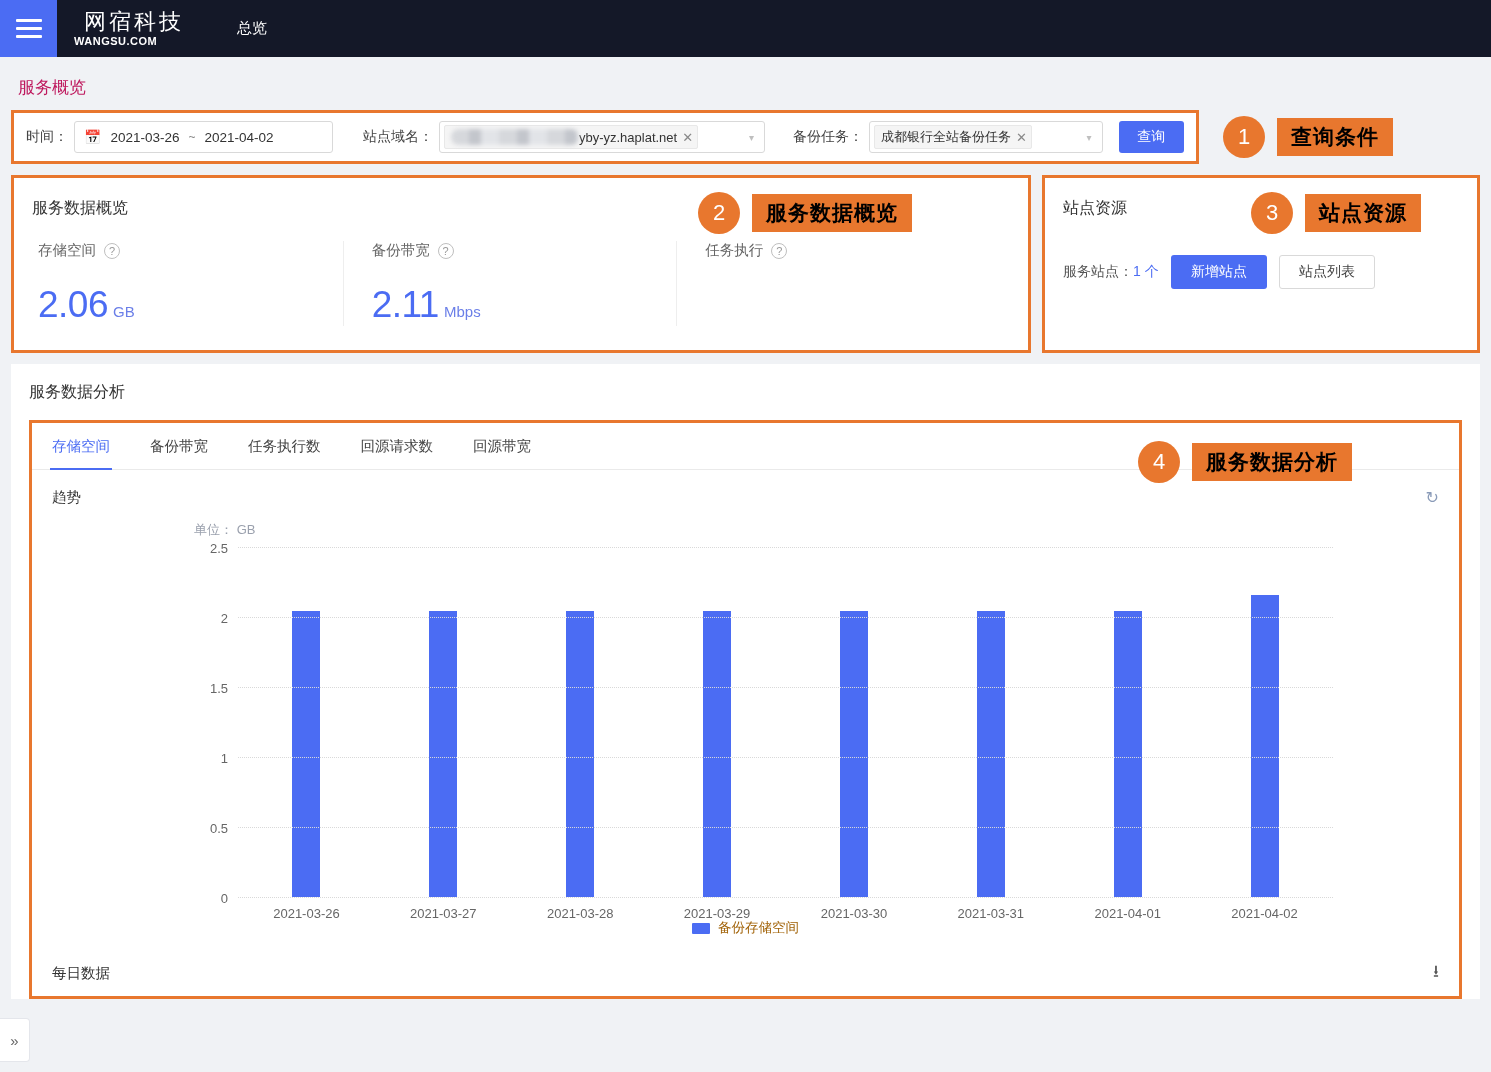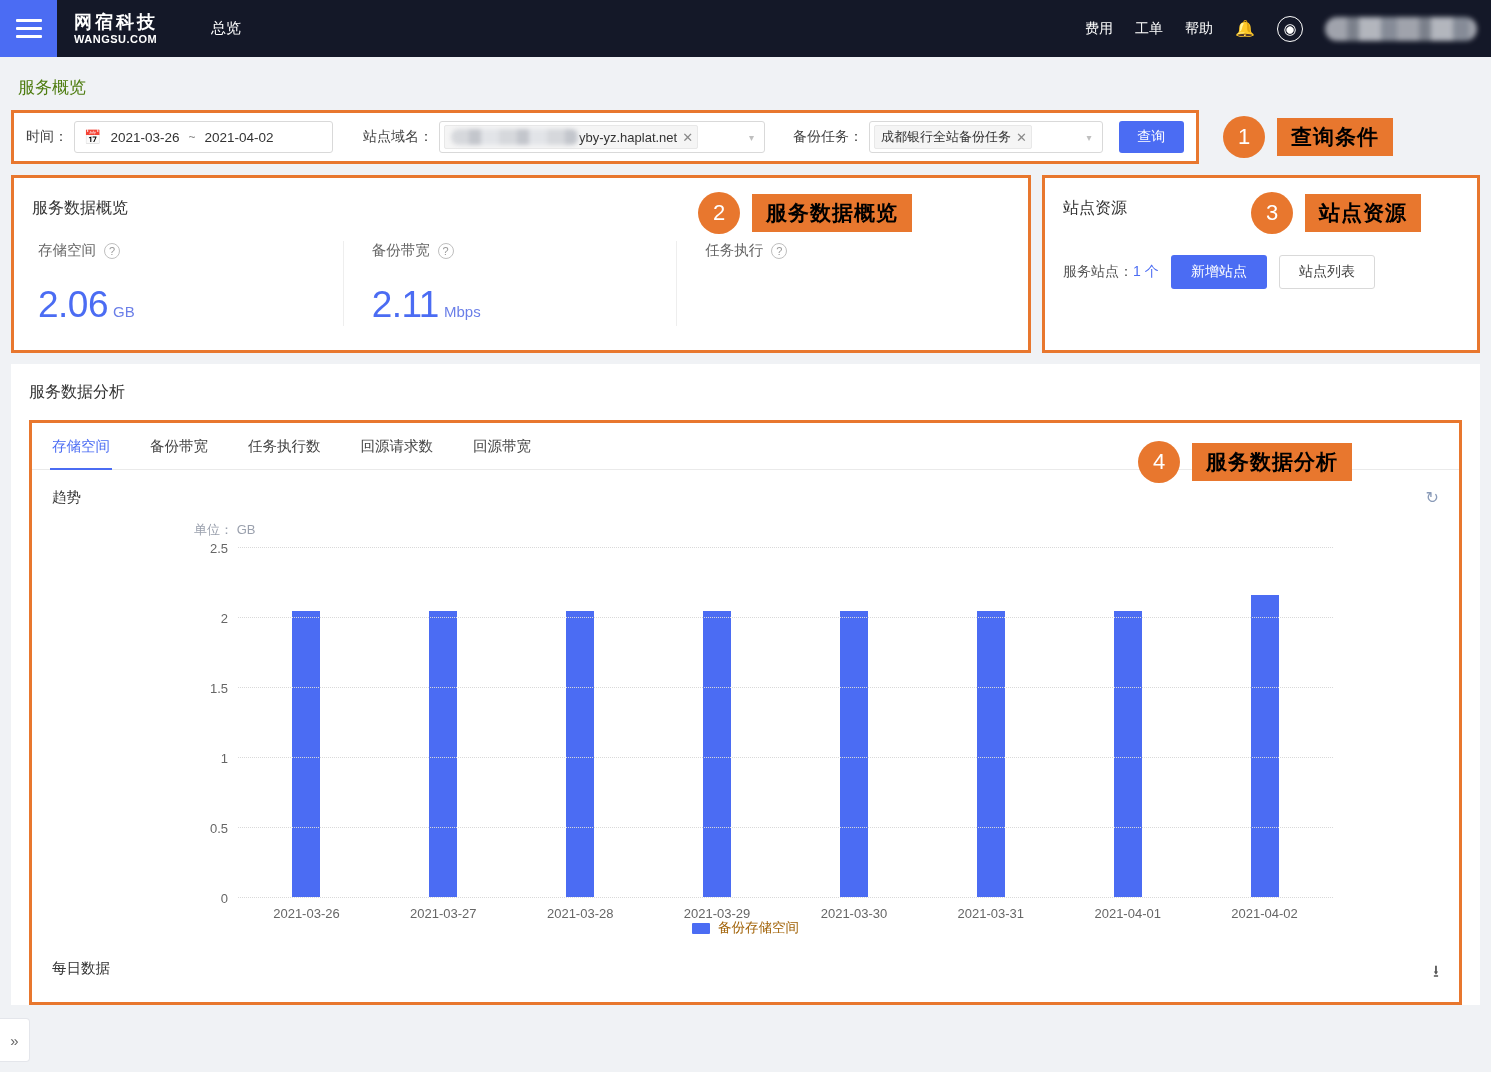--- a/index.html
+++ b/index.html
@@ -15,39 +15,39 @@
     height: 57px; background: #141828; display: flex; align-items: center;
     position: relative;
   }
   .hamburger {
     width: 57px; height: 57px; background: #4b6cf3;
     display: flex; flex-direction: column; align-items: center; justify-content: center;
     gap: 5px; cursor: pointer;
   }
   .hamburger span { display:block; width: 26px; height: 3px; background:#fff; border-radius:1px; }
   .brand { margin-left: 17px; display:flex; flex-direction:column; color:#fff; line-height:1; }
-  .brand-cn { font-size: 18px; letter-spacing: 3px; font-weight: 700; }
+  .brand-cn { font-size: 22px; letter-spacing: 3px; font-weight: 400; margin-left: 10px; }
   .brand-en { font-size: 11px; letter-spacing: 0.5px; font-weight: 700; margin-top: 3px; }
   .nav-overview { margin-left: 53px; color:#fff; font-size:15px; cursor:pointer; }
   .topright { margin-left:auto; display:flex; align-items:center; gap:22px; padding-right: 14px; }
   .topright a { color:#fff; font-size:14px; text-decoration:none; cursor:pointer; }
   .bell { color:#fff; font-size:16px; cursor:pointer; }
   .avatar {
     width: 26px; height:26px; border-radius:50%; border:1.6px solid #fff;
     display:flex; align-items:center; justify-content:center; color:#fff; font-size:15px;
     cursor:pointer;
   }
   .userblur {
     width: 152px; height: 24px; border-radius: 12px;
     background: repeating-linear-gradient(90deg,#b9bcc4 0 22px,#8e939d 22px 34px,#cfd2d8 34px 56px,#9aa0ab 56px 72px);
     filter: blur(2.4px); opacity:.85;
   }
 
   
-  .page-title { font-size: 17px; color:#4d7c0f; padding: 19px 8px 0 18px; height: 53px; }
+  .page-title { font-size: 17px; color:#be185d; padding: 19px 8px 0 18px; height: 53px; }
 
   .wrap { padding: 0 11px; }
 
   
   .hl { border: 3px solid #e8772e; }
 
   .filterbar {
     background:#fff; height: 54px; display:flex; align-items:center; padding: 0 12px;
     gap: 0;
   }
@@ -154,21 +154,21 @@
   }
   .bars { position:absolute; left:0; right:0; top:0; bottom:0; display:flex; }
   .barcell { flex:1; display:flex; flex-direction:column; justify-content:flex-end; align-items:center; }
   .bar { width: 28px; background:#4b6cf3; }
   .xlabels { position:absolute; left:0; right:0; top: 100%; display:flex; }
   .xlab { flex:1; text-align:center; font-size: 13px; color:#666; padding-top: 9px; }
   .legend { position:absolute; left:0; right:0; bottom: 2px; display:flex; justify-content:center; align-items:center; gap:8px; }
   .legend-swatch { width: 18px; height: 11px; background:#4b6cf3; border-radius:1px; }
   .legend-txt { font-size: 13.5px; color:#a16207; }
 
-  .daily { display:flex; padding: 12px 20px 14px 20px; }
+  .daily { display:flex; align-items:center; padding: 12px 20px 8px 20px; }
   .daily-title { font-size: 14.5px; color:#333; }
   .dl-icon { margin-left:auto; color:#555; font-size: 17px; cursor:pointer; }
 
   
   .collapse {
     position: fixed; left: 0; bottom: 10px; width: 30px; height: 44px;
     background:#fff; border:1px solid #e4e6eb; border-left:none; border-radius: 0 4px 4px 0;
     display:flex; align-items:center; justify-content:center; color:#666; font-size: 15px;
     cursor:pointer; z-index: 20;
   }
@@ -180,28 +180,20 @@
   <div class="hamburger">
     <span></span>
       <span></span>
       <span></span>
   </div>
   <div class="brand">
     <div class="brand-cn">网宿科技</div>
     <div class="brand-en">WANGSU.COM</div>
   </div>
   <div class="nav-overview">总览</div>
-  <div class="topright">
-    <a>费用</a>
-    <a>工单</a>
-    <a>帮助</a>
-    <div class="bell">🔔</div>
-    <div class="avatar">◉</div>
-    <div class="userblur"></div>
-  </div>
 </div>
 
 <div class="page-title">服务概览</div>
 
 <div class="wrap">
 
   <div style="display:flex; align-items:center;">
     <div class="filterbar hl" style="width:1188px;">
       <span class="lbl">时间：</span>
       <div class="field date-field">

